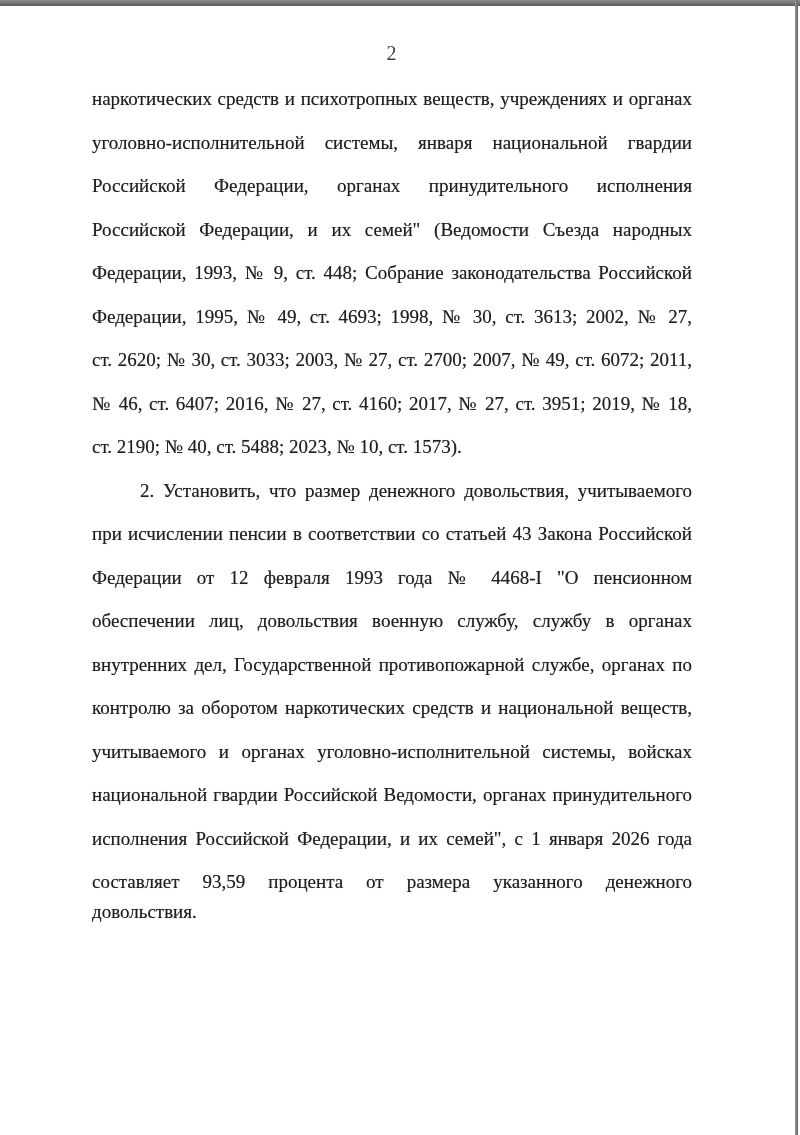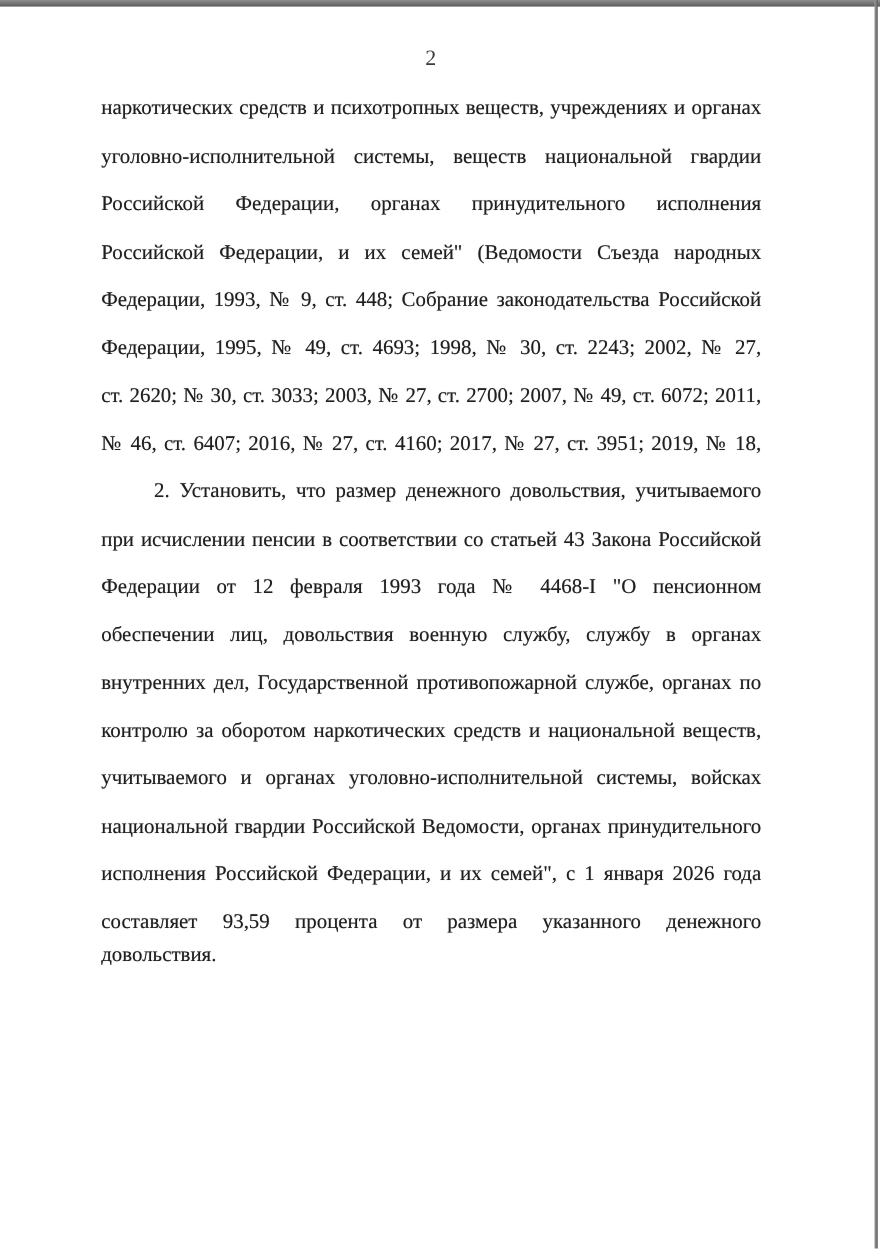--- a/index.html
+++ b/index.html
@@ -65,27 +65,28 @@
 <body>
 
 <div class="scan-edge-top"></div>
 <div class="scan-edge-right"></div>
 
 <div class="page-number">2</div>
 
 <div class="text-block">
   <div class="paragraph">
       <div class="line">наркотических средств и психотропных веществ, учреждениях и органах</div>
-      <div class="line">уголовно-исполнительной системы, веществ национальной гвардии</div>
+      <div class="line">уголовно-исполнительной системы, января национальной гвардии</div>
       <div class="line">Российской Федерации, органах принудительного исполнения</div>
       <div class="line">Российской Федерации, и их семей" (Ведомости Съезда народных</div>
       <div class="line">Федерации, 1993, № 9, ст. 448; Собрание законодательства Российской</div>
-      <div class="line">Федерации, 1995, № 49, ст. 4693; 1998, № 30, ст. 2243; 2002, № 27,</div>
+      <div class="line">Федерации, 1995, № 49, ст. 4693; 1998, № 30, ст. 3613; 2002, № 27,</div>
       <div class="line">ст. 2620; № 30, ст. 3033; 2003, № 27, ст. 2700; 2007, № 49, ст. 6072; 2011,</div>
       <div class="line">№ 46, ст. 6407; 2016, № 27, ст. 4160; 2017, № 27, ст. 3951; 2019, № 18,</div>
+      <div class="line last">ст. 2190; № 40, ст. 5488; 2023, № 10, ст. 1573).</div>
     </div>
   <div class="paragraph indent-first">
       <div class="line">2. Установить, что размер денежного довольствия, учитываемого</div>
       <div class="line">при исчислении пенсии в соответствии со статьей 43 Закона Российской</div>
       <div class="line">Федерации от 12 февраля 1993 года № 4468-I "О пенсионном</div>
       <div class="line">обеспечении лиц, довольствия военную службу, службу в органах</div>
       <div class="line">внутренних дел, Государственной противопожарной службе, органах по</div>
       <div class="line">контролю за оборотом наркотических средств и национальной веществ,</div>
       <div class="line">учитываемого и органах уголовно-исполнительной системы, войсках</div>
       <div class="line">национальной гвардии Российской Ведомости, органах принудительного</div>

